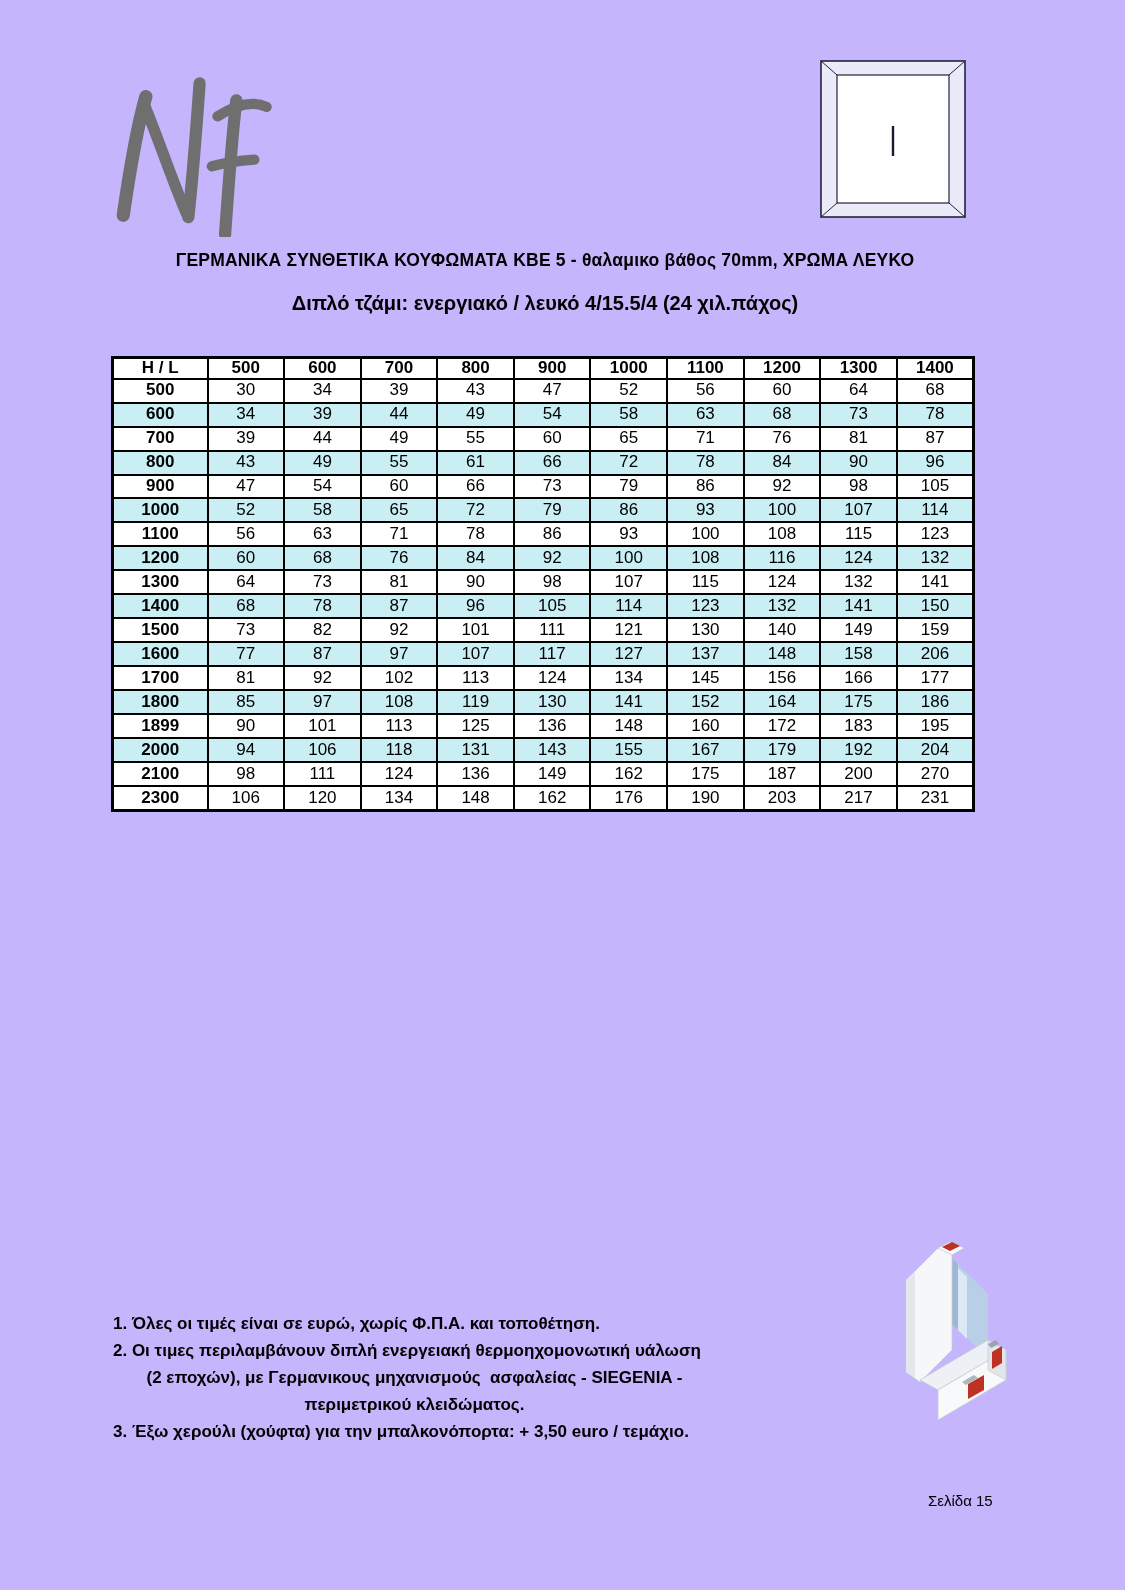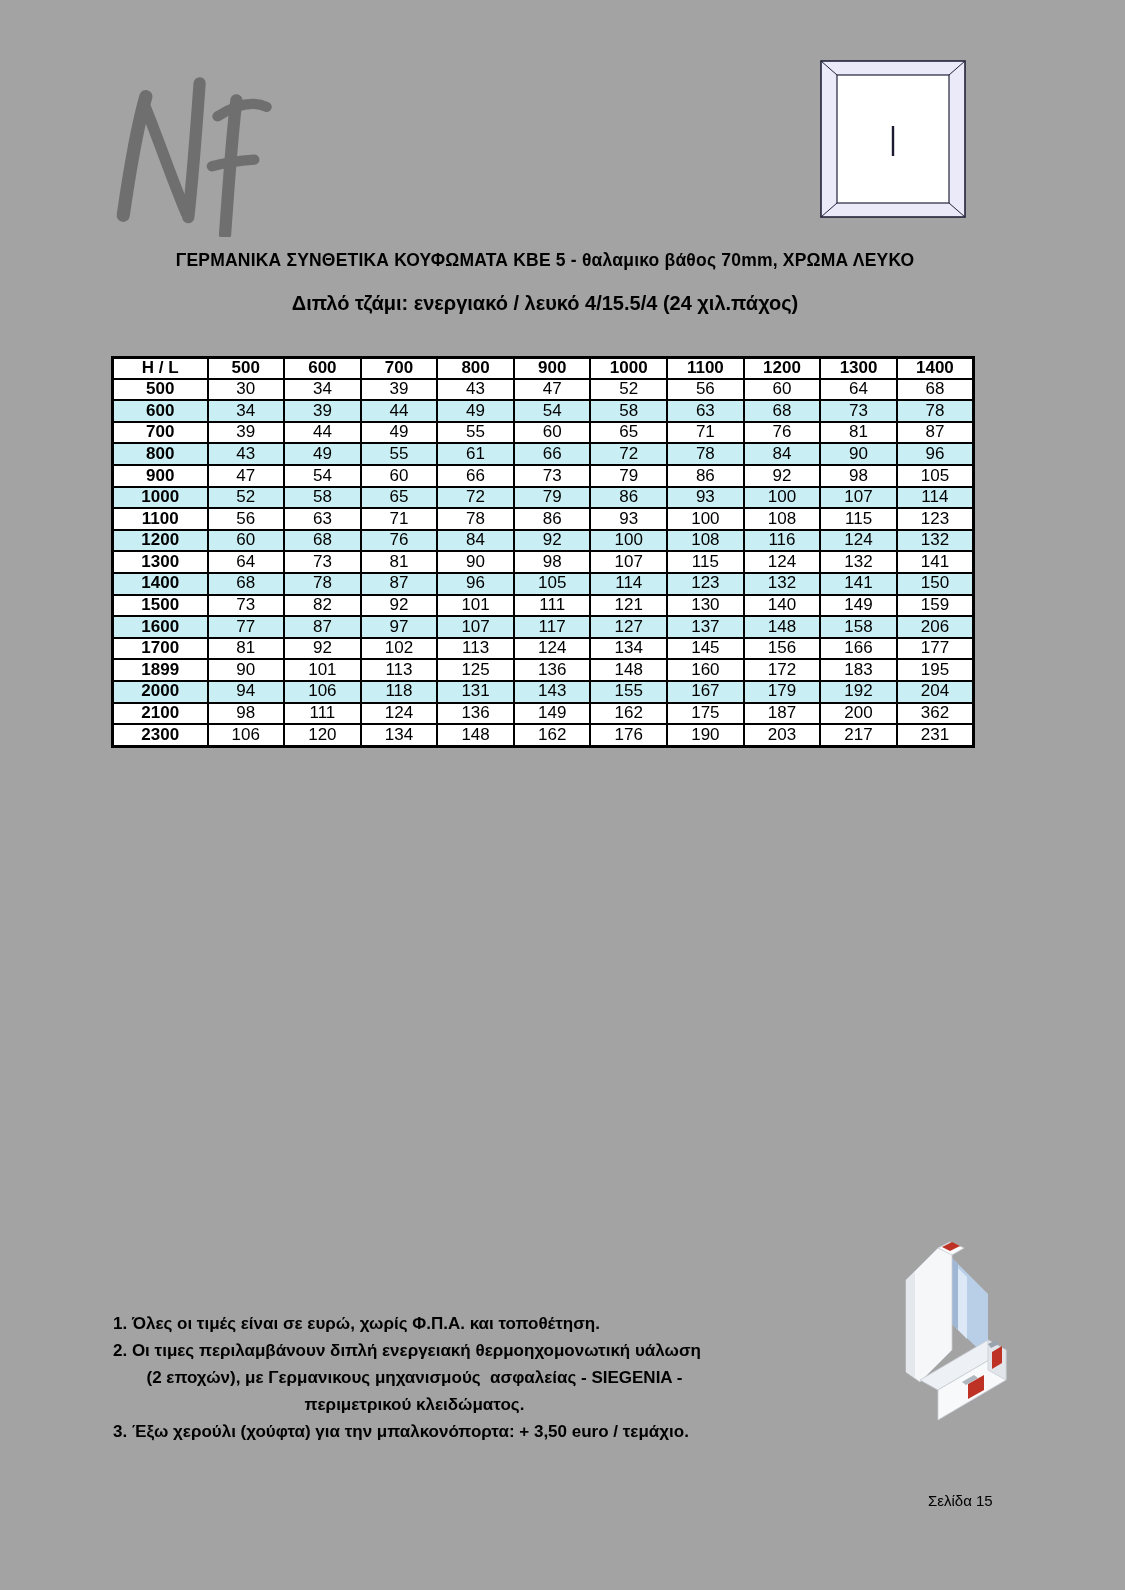--- a/index.html
+++ b/index.html
@@ -7,38 +7,38 @@
     --logo-gray:#6F6F6F;
     --glass-blue:#B9CFE8;
     --gasket-red:#BE3226;
     --frame-lavender:#EAEAF8;
     --table-border:#000000;
   }
   html,body{margin:0;padding:0;background:#ffffff;}
   #page{
     position:relative;
     width:1125px;height:1590px;
-    background:#a3a3a3;
+    background:#c4b5fd;
     font-family:"Liberation Sans", sans-serif;
     color:#000;
     overflow:hidden;
   }
   
   .logo{position:absolute;left:98px;top:72px;width:190px;height:165px;}
   .logo path{fill:none;stroke:var(--logo-gray);stroke-linecap:round;}
   
   .win-icon{position:absolute;left:820px;top:60px;width:146px;height:158px;}
   
   .title-wrap{position:absolute;left:0;top:250px;width:1090px;text-align:center;}
   .title1{font-size:17.5px;font-weight:bold;letter-spacing:0.2px;}
   .title2{font-size:20px;font-weight:bold;margin-top:21px;}
   
   table.price{
     position:absolute;left:111px;top:356px;
-    width:864px;height:392px;
+    width:864px;height:456px;
     border-collapse:collapse;table-layout:fixed;
     font-size:17px;
   }
   table.price th,table.price td{
     border:2px solid var(--table-border);
     text-align:center;vertical-align:middle;
     padding:0;line-height:1.1;
     font-weight:normal;
     background:#fff;
   }
@@ -276,20 +276,33 @@
           <td>92</td>
           <td>102</td>
           <td>113</td>
           <td>124</td>
           <td>134</td>
           <td>145</td>
           <td>156</td>
           <td>166</td>
           <td>177</td>
         </tr>
+        <tr class="hl">
+          <th scope="row">1800</th>
+          <td>85</td>
+          <td>97</td>
+          <td>108</td>
+          <td>119</td>
+          <td>130</td>
+          <td>141</td>
+          <td>152</td>
+          <td>164</td>
+          <td>175</td>
+          <td>186</td>
+        </tr>
         <tr>
           <th scope="row">1899</th>
           <td>90</td>
           <td>101</td>
           <td>113</td>
           <td>125</td>
           <td>136</td>
           <td>148</td>
           <td>160</td>
           <td>172</td>
@@ -313,21 +326,21 @@
           <th scope="row">2100</th>
           <td>98</td>
           <td>111</td>
           <td>124</td>
           <td>136</td>
           <td>149</td>
           <td>162</td>
           <td>175</td>
           <td>187</td>
           <td>200</td>
-          <td>362</td>
+          <td>270</td>
         </tr>
         <tr>
           <th scope="row">2300</th>
           <td>106</td>
           <td>120</td>
           <td>134</td>
           <td>148</td>
           <td>162</td>
           <td>176</td>
           <td>190</td>

